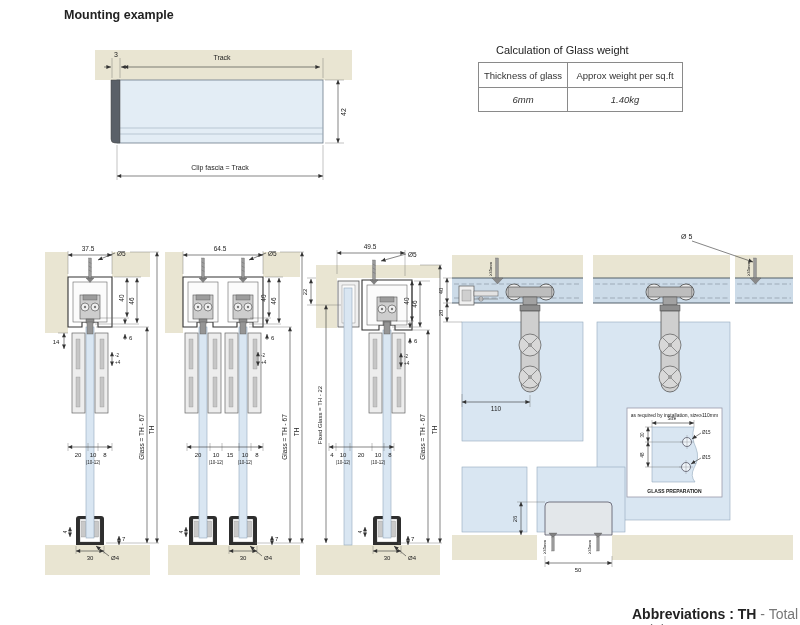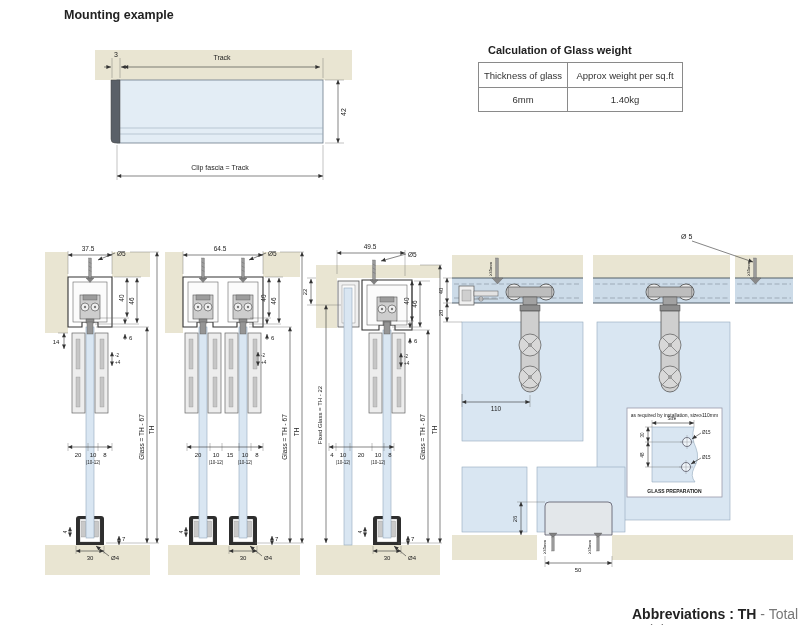--- a/index.html
+++ b/index.html
@@ -1,26 +1,26 @@
 <!DOCTYPE html>
 <html><head>
 <meta charset="utf-8">
 <style>
   html,body{margin:0;padding:0;background:#fff;}
   #page{position:relative;width:800px;height:625px;background:#ffffff;overflow:hidden;
         font-family:"Liberation Sans",sans-serif;color:#222;}
   .abs{position:absolute;}
   #page-title{left:46px;top:8px;font-size:12.5px;font-weight:bold;color:#222;padding-left:18px;}
   #table-block{left:478px;top:44px;}
-  #table-title{font-size:11px;font-weight:bold;color:#222;margin:0 0 6px 10px;}
+  #table-title{font-size:11px;font-weight:normal;color:#222;margin:0 0 6px 18px;}
   table.wt{border-collapse:collapse;border-radius:12px;}
   table.wt td,table.wt th{border:1px solid #8a8a8a;font-size:9.5px;font-weight:normal;
       color:#333;text-align:center;padding:0;}
   table.wt th{height:24px;}
-  table.wt td{height:23px;}
+  table.wt td{height:23px;font-style:italic;}
   .c1{width:88px;} .c2{width:114px;margin-top:23px;}
   #abbrev{left:632px;top:606px;font-size:14px;color:#777;}
   #abbrev b{color:#222;}
   svg text{font-family:"Liberation Sans",sans-serif;fill:#222;}
   .t7{font-size:7px;} .t65{font-size:6.5px;} .t6{font-size:6px;}
   .t5{font-size:5px;} .t45{font-size:4.5px;} .t4{font-size:4.2px;}
   .dim{stroke:#333;stroke-width:.6;fill:none;}
   .ext{stroke:#666;stroke-width:.4;fill:none;}
   .ldr{stroke:#333;stroke-width:.6;fill:none;}
   .beige{fill:#e9e5d2;}

